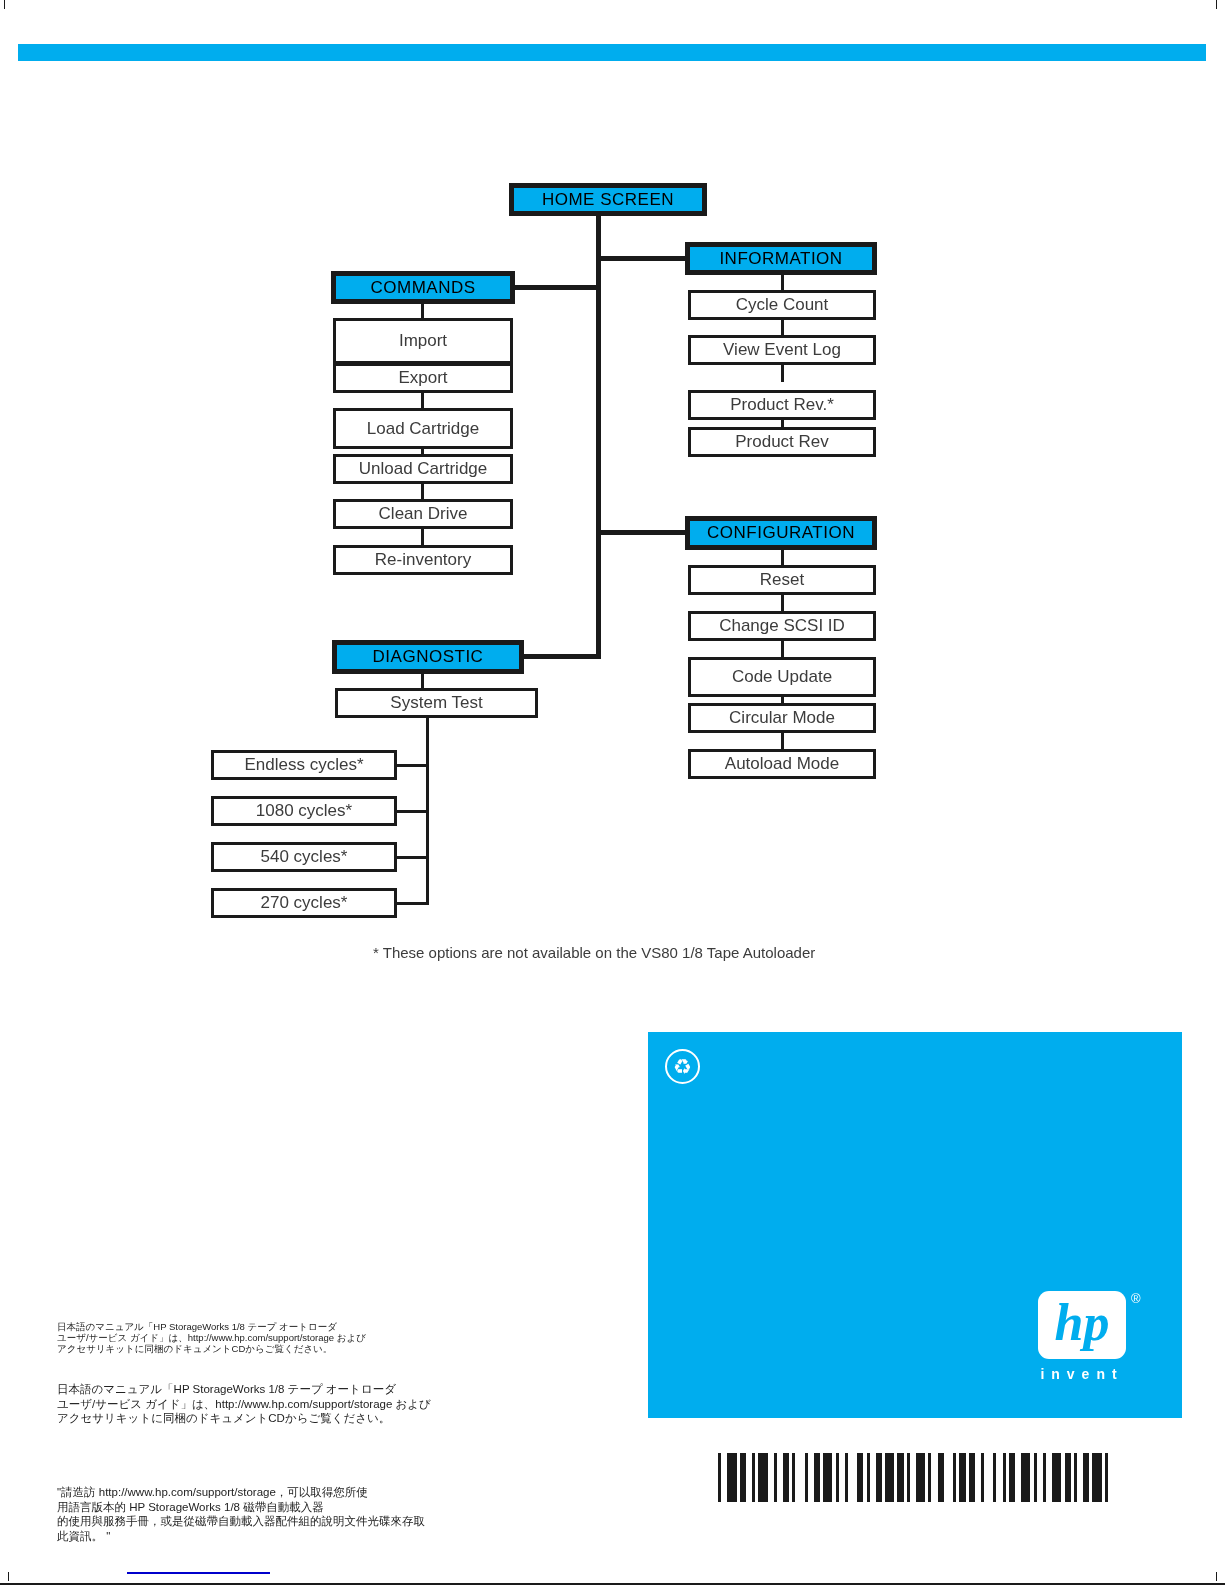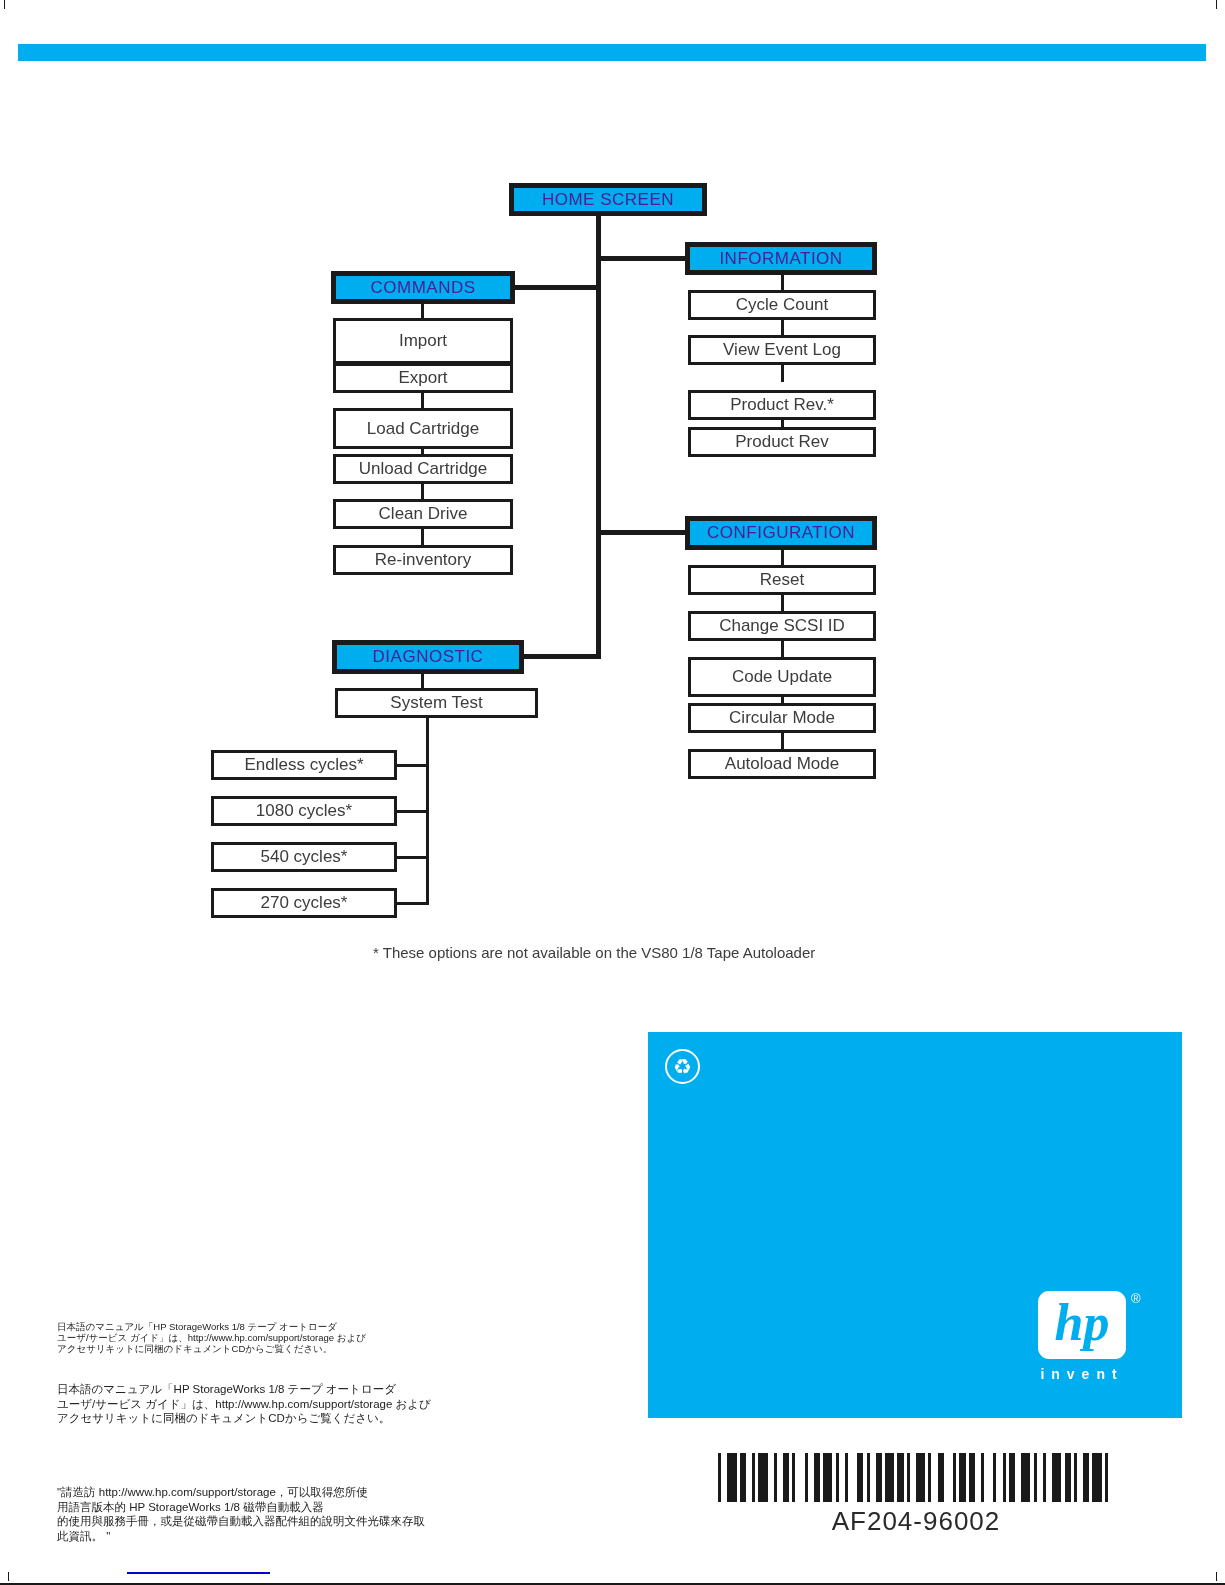--- a/index.html
+++ b/index.html
@@ -4,21 +4,21 @@
 <style>
   html,body{margin:0;padding:0;background:#ffffff;}
   .page{position:relative;width:1225px;height:1585px;background:#fff;overflow:hidden;
         font-family:"Liberation Sans",sans-serif;color:#1a1a1a;}
   .bar{position:absolute;}
   .tick{position:absolute;width:1px;height:9px;background:#1a1a1a;}
   
   .node{position:absolute;box-sizing:border-box;background:#fff;border:3px solid #1a1a1a;
         display:flex;align-items:center;justify-content:center;
         font-size:17px;color:#3c3c3c;white-space:nowrap;}
-  .hdr{background:var(--accent);border:5px solid #1a1a1a;color:#4c1d95;font-size:17px;letter-spacing:.5px;}
+  .hdr{background:var(--accent);border:5px solid #1a1a1a;color:#000000;font-size:17px;letter-spacing:.5px;}
   .line{position:absolute;background:#1a1a1a;}
   .footnote{position:absolute;font-size:15px;color:#3c3c3c;white-space:nowrap;}
   
   .panel{position:absolute;background:var(--accent);}
   .recycle{position:absolute;box-sizing:border-box;border:2px solid #fff;border-radius:50%;
            color:#fff;display:flex;align-items:center;justify-content:center;font-size:21px;line-height:1;}
   .hplogo{position:absolute;background:#fff;border-radius:11px;display:flex;align-items:center;justify-content:center;}
   .hplogo span{font-size:52px;font-weight:bold;font-style:italic;color:var(--accent);
                font-family:"Liberation Serif",serif;transform:translateY(-3px);}
   .reg{position:absolute;color:#fff;font-size:13px;}
@@ -205,18 +205,17 @@
       <i style="width: 0.78125%; background: transparent;"></i>
       <i style="width: 0.78125%; background: rgb(26, 26, 26);"></i>
       <i style="width: 1.5625%; background: transparent;"></i>
       <i style="width: 1.5625%; background: rgb(26, 26, 26);"></i>
       <i style="width: 0.78125%; background: transparent;"></i>
       <i style="width: 2.34375%; background: rgb(26, 26, 26);"></i>
       <i style="width: 0.78125%; background: transparent;"></i>
       <i style="width: 0.78125%; background: rgb(26, 26, 26);"></i>
       <i style="width: 1.5625%; background: transparent;"></i>
     </div>
-  <div class="bc-label" style="left:718px;top:1506px;width:396px;">AF204-96002</div>
 
   <div class="blue-rule" style="left:127px;top:1572px;width:143px;height:2px;"></div>
   <div class="black-rule" style="left:0;top:1583px;width:1225px;height:2px;"></div>
 
 </div>
 
 </body></html>

